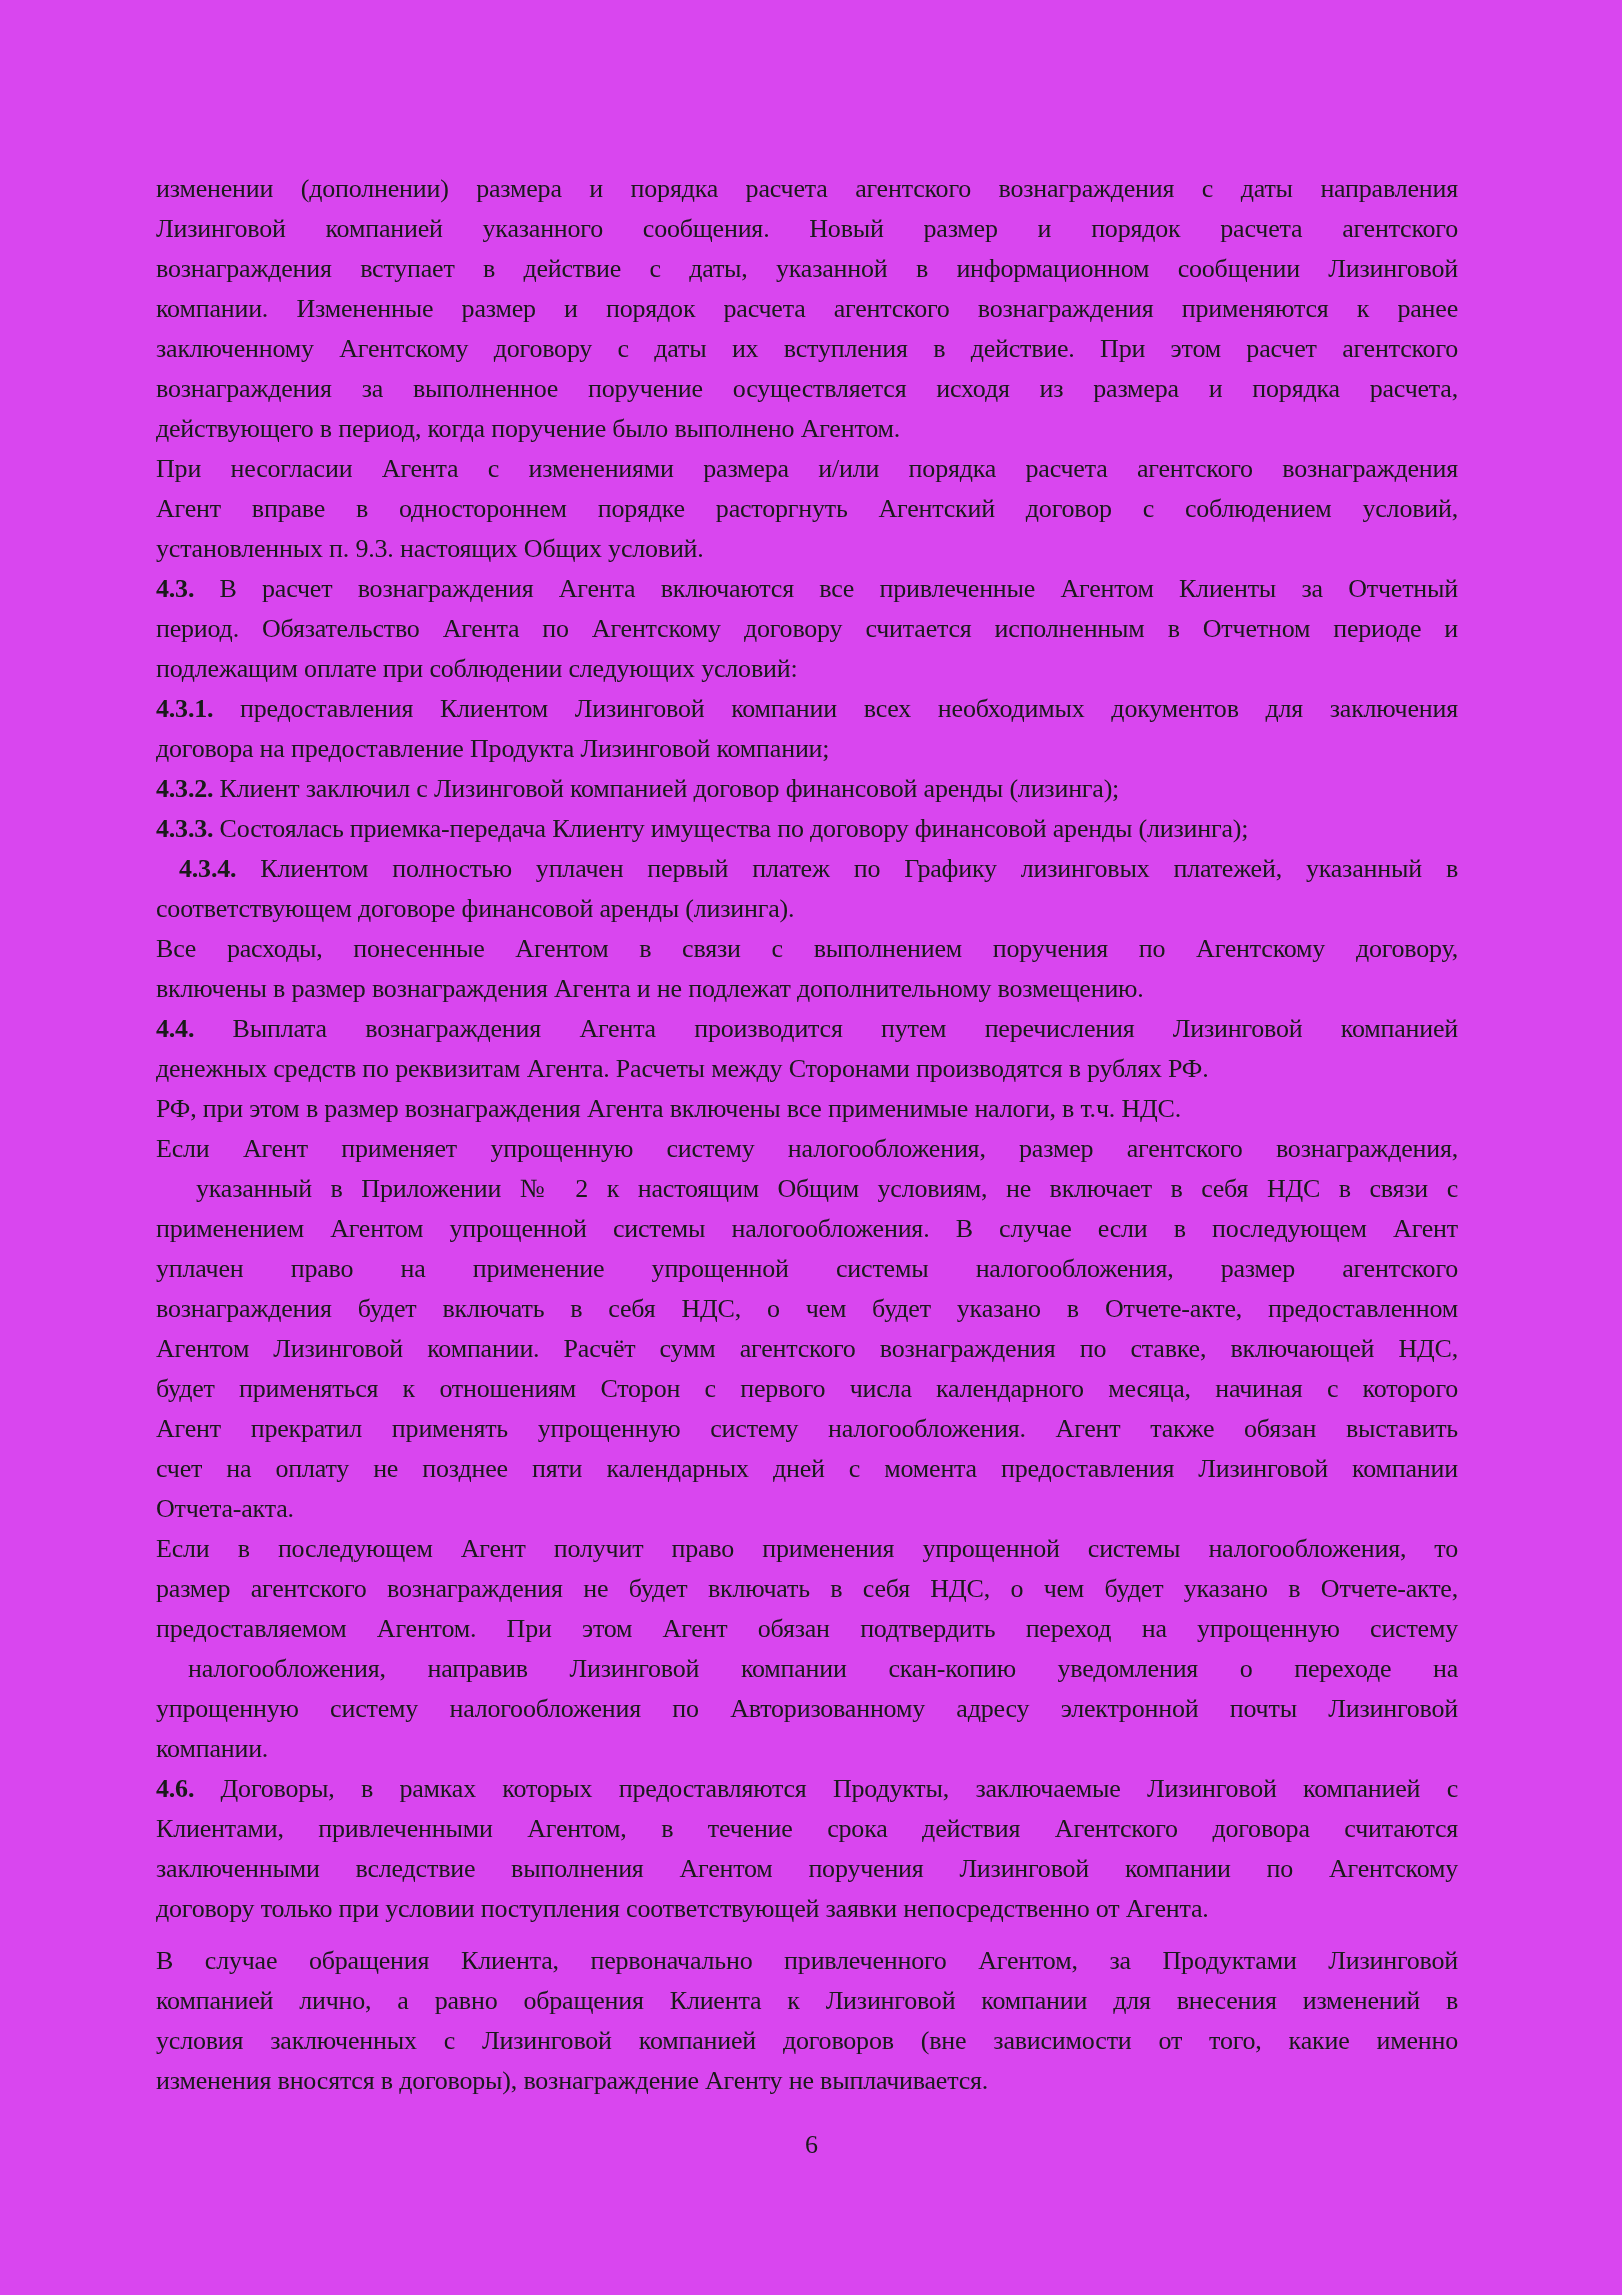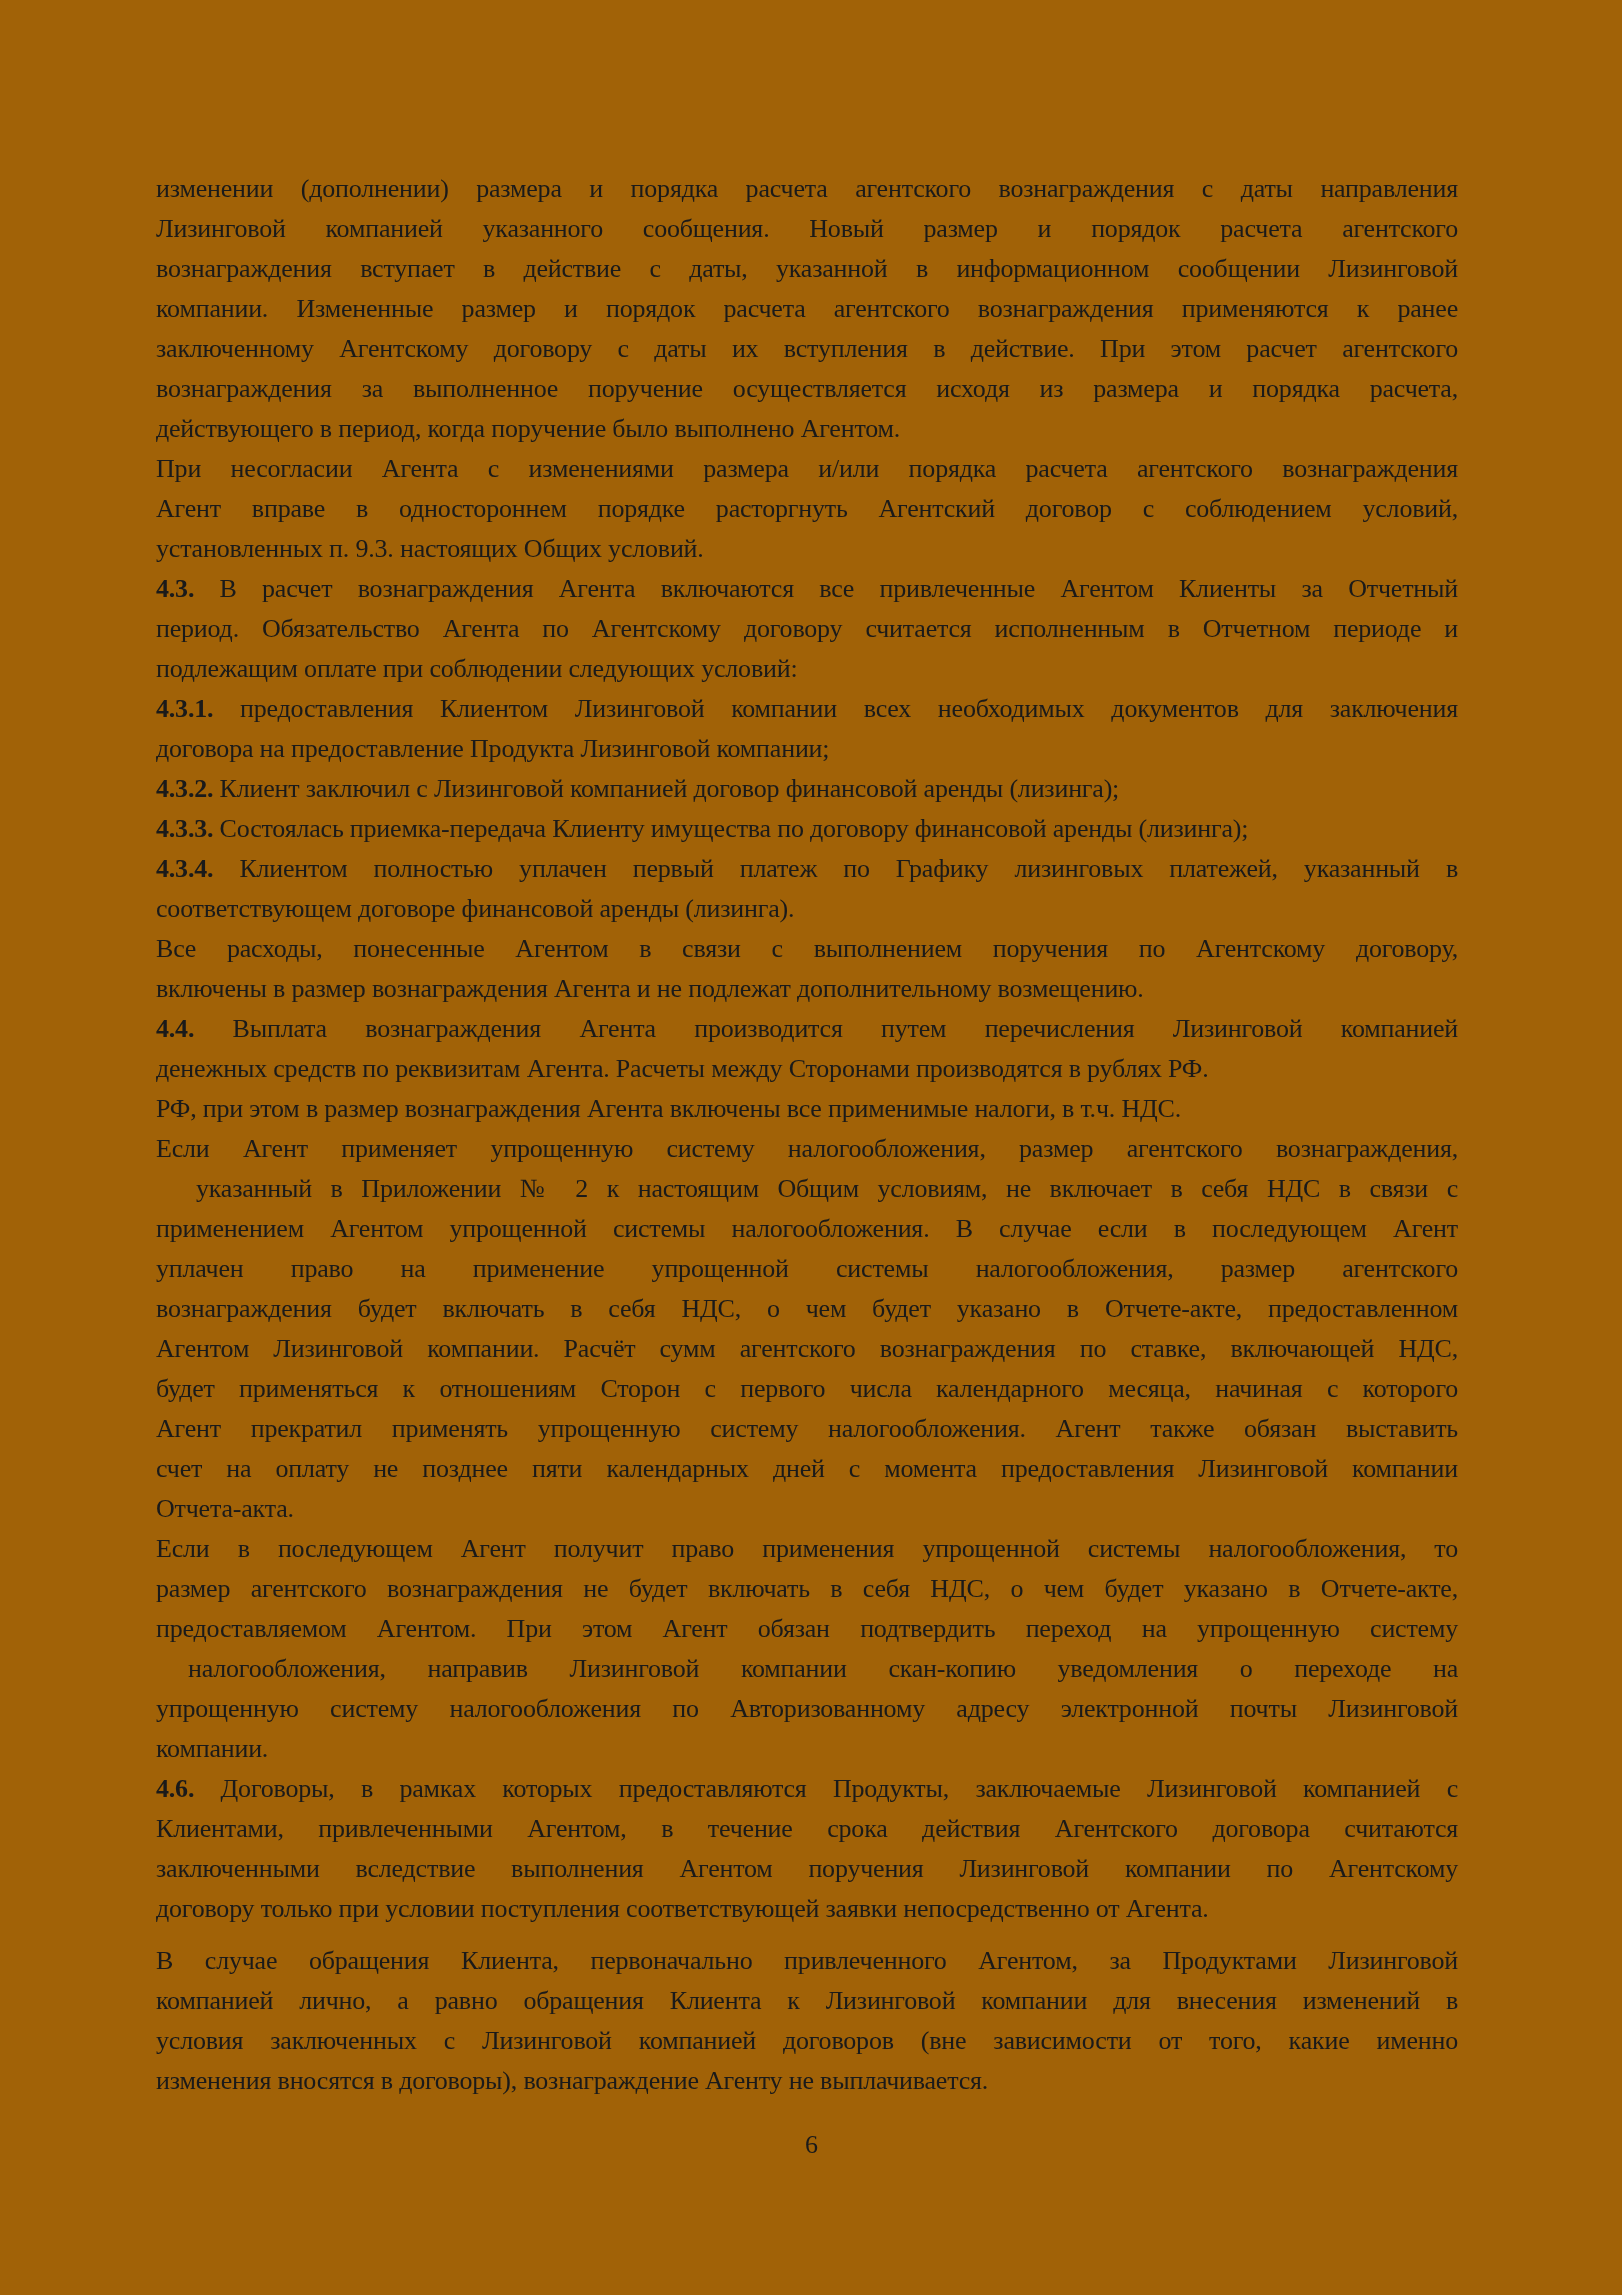--- a/index.html
+++ b/index.html
@@ -1,19 +1,19 @@
 <!DOCTYPE html>
 <html style="font-size:13.5px"><head>
 <meta charset="utf-8">
 <style>
   html, body { margin: 0; padding: 0; background: #ffffff; }
   body { width: 1623px; height: 2295px; position: relative; overflow: hidden; }
   .page {
     position: absolute; left: 0; top: 0; width: 1623px; height: 2295px;
-    background: #a16207;
+    background: #d946ef;
   }
   .text-block {
     position: absolute; left: 156px; top: 169px; width: 1302px;
     font-family: "Liberation Serif", serif;
     font-size: 26px; color: #1a1a1a;
   }
   .line {
     height: 40px; line-height: 40px; white-space: nowrap;
     text-align: justify; text-align-last: justify;
     letter-spacing: -0.2px;
@@ -42,21 +42,21 @@
       <div class="line" style="white-space: normal; text-align-last: justify;"><span>При несогласии Агента с изменениями размера и/или порядка расчета агентского вознаграждения</span></div>
       <div class="line" style="white-space: normal; text-align-last: justify;"><span>Агент вправе в одностороннем порядке расторгнуть Агентский договор с соблюдением условий,</span></div>
       <div class="line last"><span>установленных п. 9.3. настоящих Общих условий.</span></div>
       <div class="line" style="white-space: normal; text-align-last: justify;"><span class="num">4.3.</span><span> В расчет вознаграждения Агента включаются все привлеченные Агентом Клиенты за Отчетный</span></div>
       <div class="line" style="white-space: normal; text-align-last: justify;"><span>период. Обязательство Агента по Агентскому договору считается исполненным в Отчетном периоде и</span></div>
       <div class="line last"><span>подлежащим оплате при соблюдении следующих условий:</span></div>
       <div class="line" style="white-space: normal; text-align-last: justify; font-family: Liberation Serif, serif;"><span class="num">4.3.1.</span><span> предоставления Клиентом Лизинговой компании всех необходимых документов для заключения</span></div>
       <div class="line last"><span>договора на предоставление Продукта Лизинговой компании;</span></div>
       <div class="line last"><span class="num">4.3.2.</span><span> Клиент заключил с Лизинговой компанией договор финансовой аренды (лизинга);</span></div>
       <div class="line last"><span class="num">4.3.3.</span><span> Состоялась приемка-передача Клиенту имущества по договору финансовой аренды (лизинга);</span></div>
-      <div class="line" style="white-space: normal; text-align-last: justify;"><span class="num">4.3.4.</span><span> Клиентом полностью уплачен первый платеж по Графику лизинговых платежей, указанный в</span></div>
+      <div class="line" style="white-space: normal; text-align-last: justify; margin-left: 23px;"><span class="num">4.3.4.</span><span> Клиентом полностью уплачен первый платеж по Графику лизинговых платежей, указанный в</span></div>
       <div class="line last"><span>соответствующем договоре финансовой аренды (лизинга).</span></div>
       <div class="line" style="white-space: normal; text-align-last: justify;"><span>Все расходы, понесенные Агентом в связи с выполнением поручения по Агентскому договору,</span></div>
       <div class="line last"><span>включены в размер вознаграждения Агента и не подлежат дополнительному возмещению.</span></div>
       <div class="line" style="white-space: normal; text-align-last: justify;"><span class="num">4.4.</span><span> Выплата вознаграждения Агента производится путем перечисления Лизинговой компанией</span></div>
       <div class="line last"><span>денежных средств по реквизитам Агента. Расчеты между Сторонами производятся в рублях РФ.</span></div>
       <div class="line last"><span>РФ, при этом в размер вознаграждения Агента включены все применимые налоги, в т.ч. НДС.</span></div>
       <div class="line" style="white-space: normal; text-align-last: justify;"><span>Если Агент применяет упрощенную систему налогообложения, размер агентского вознаграждения,</span></div>
       <div class="line" style="white-space: normal; text-align-last: justify; margin-left: 40px;"><span>указанный в Приложении № 2 к настоящим Общим условиям, не включает в себя НДС в связи с</span></div>
       <div class="line" style="white-space: normal; text-align-last: justify;"><span>применением Агентом упрощенной системы налогообложения. В случае если в последующем Агент</span></div>
       <div class="line" style="white-space: normal; text-align-last: justify;"><span>уплачен право на применение упрощенной системы налогообложения, размер агентского</span></div>

